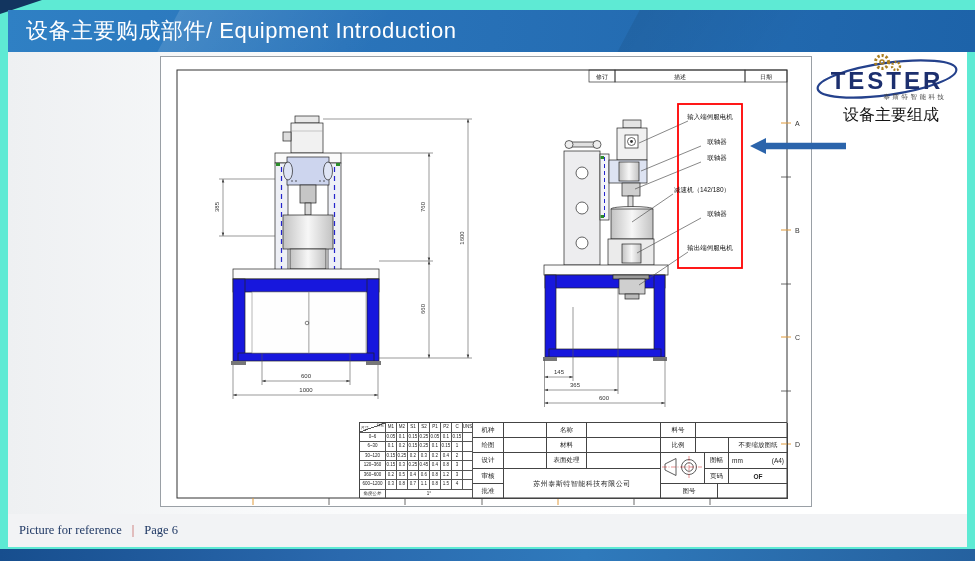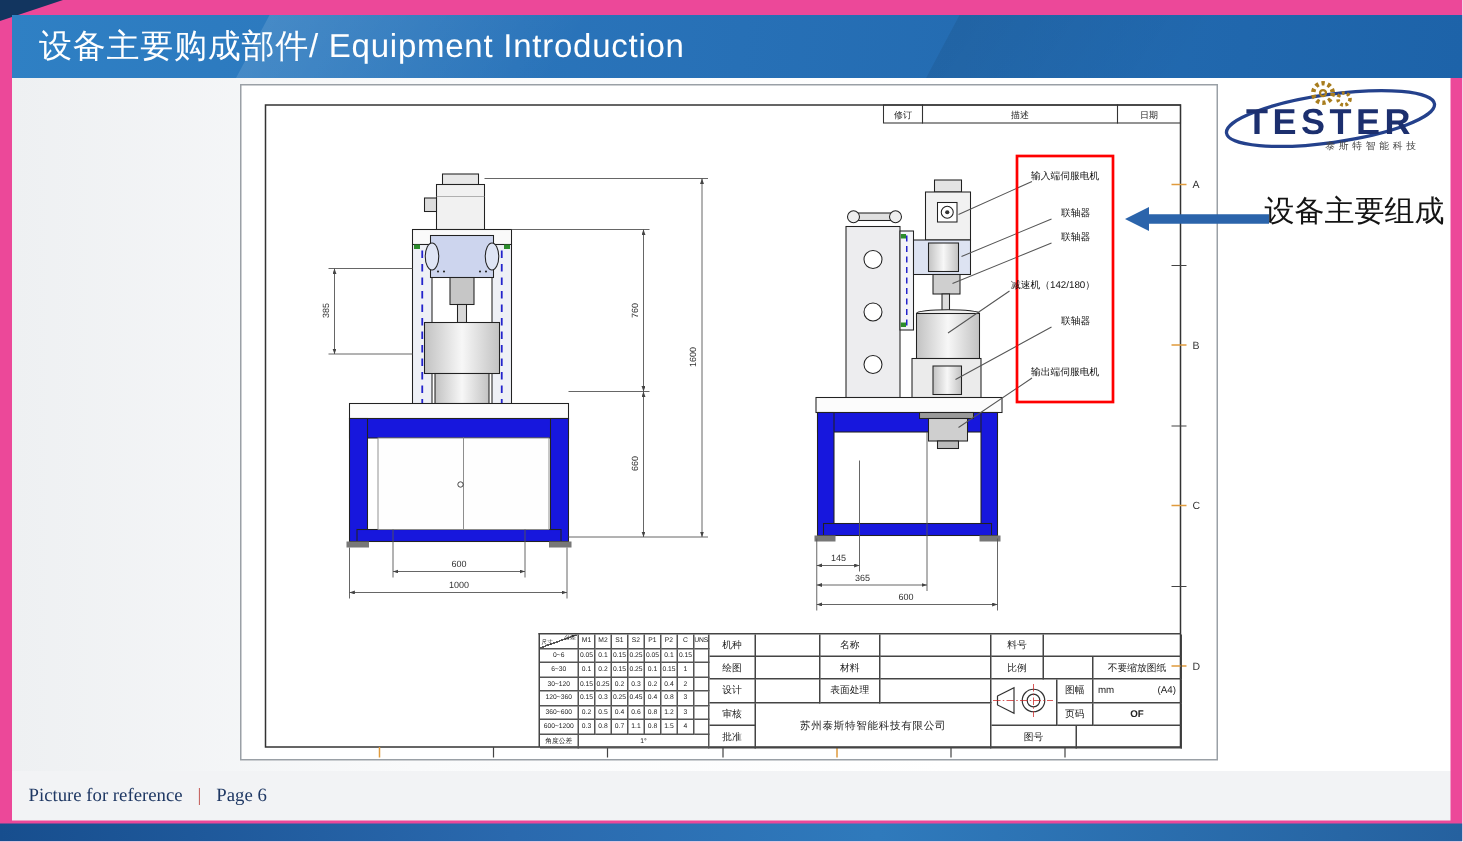--- a/index.html
+++ b/index.html
@@ -1,16 +1,16 @@
 <!DOCTYPE html>
 <html><head>
 <meta charset="utf-8">
 <style>
   html,body{margin:0;padding:0;}
-  .stage{position:relative;width:975px;height:561px;background:#ec4899;overflow:hidden;
+  .stage{position:relative;width:975px;height:561px;background:#5eead4;overflow:hidden;
          font-family:"Liberation Sans",sans-serif;}
   
   .wedge{position:absolute;left:0;top:0;width:0;height:0;
          border-top:14px solid #12355f;border-right:42px solid transparent;}
   
   .header{position:absolute;left:8px;top:10px;width:967px;height:42px;
           background:linear-gradient(96deg,#2f80c4 0%,#2a74ba 35%,#1d63a9 100%);overflow:hidden;}
   .hd1{position:absolute;left:160px;top:-6px;width:300px;height:56px;
        background:linear-gradient(100deg,rgba(255,255,255,.12),rgba(255,255,255,0) 70%);
        transform:skewX(-28deg);}
@@ -42,22 +42,22 @@
             grid-auto-rows:9.5px;font-size:4.5px;color:#222;box-sizing:border-box;}
   .tcell{box-sizing:border-box;border-right:1px solid #555;border-bottom:1px solid #555;
          display:flex;align-items:center;justify-content:center;overflow:hidden;line-height:1;}
   .tcell.corner{position:relative;
      background:linear-gradient(to bottom right,transparent 47%,#555 47%,#555 53%,transparent 53%);}
   .tcell.corner i{position:absolute;top:0.5px;right:1px;font-style:normal;font-size:3.8px;}
   .tcell.corner b{position:absolute;bottom:0.5px;left:1px;font-weight:normal;font-size:3.8px;}
   
   .logo{position:absolute;left:812px;top:52px;width:156px;height:58px;}
   
-  .callout{position:absolute;left:843px;top:128px;width:130px;color:#141414;
-           font-family:"Liberation Serif",serif;font-size:20px;line-height:1.38;}
+  .callout{position:absolute;left:843px;top:104px;width:130px;color:#141414;
+           font-family:"Liberation Serif",serif;font-size:16px;line-height:1.38;}
   
   .arrow{position:absolute;left:750px;top:137px;width:96px;height:18px;}
   
   .footer{position:absolute;left:8px;top:514px;width:959px;height:33px;background:#f2f3f5;
           font-family:"Liberation Serif",serif;font-size:12.5px;}
   .f-left{position:absolute;left:11px;top:0;line-height:33px;color:#1f3864;}
   .f-sep{color:#c0504d;margin:0 10px;}
   .f-right{position:absolute;right:30px;top:0;line-height:33px;color:#5a5f66;}
   .bottombar{position:absolute;left:0;top:549px;width:975px;height:12px;
              background:linear-gradient(90deg,#174e8e,#2a69ae 35%,#2f7abc 60%,#25619f);}

